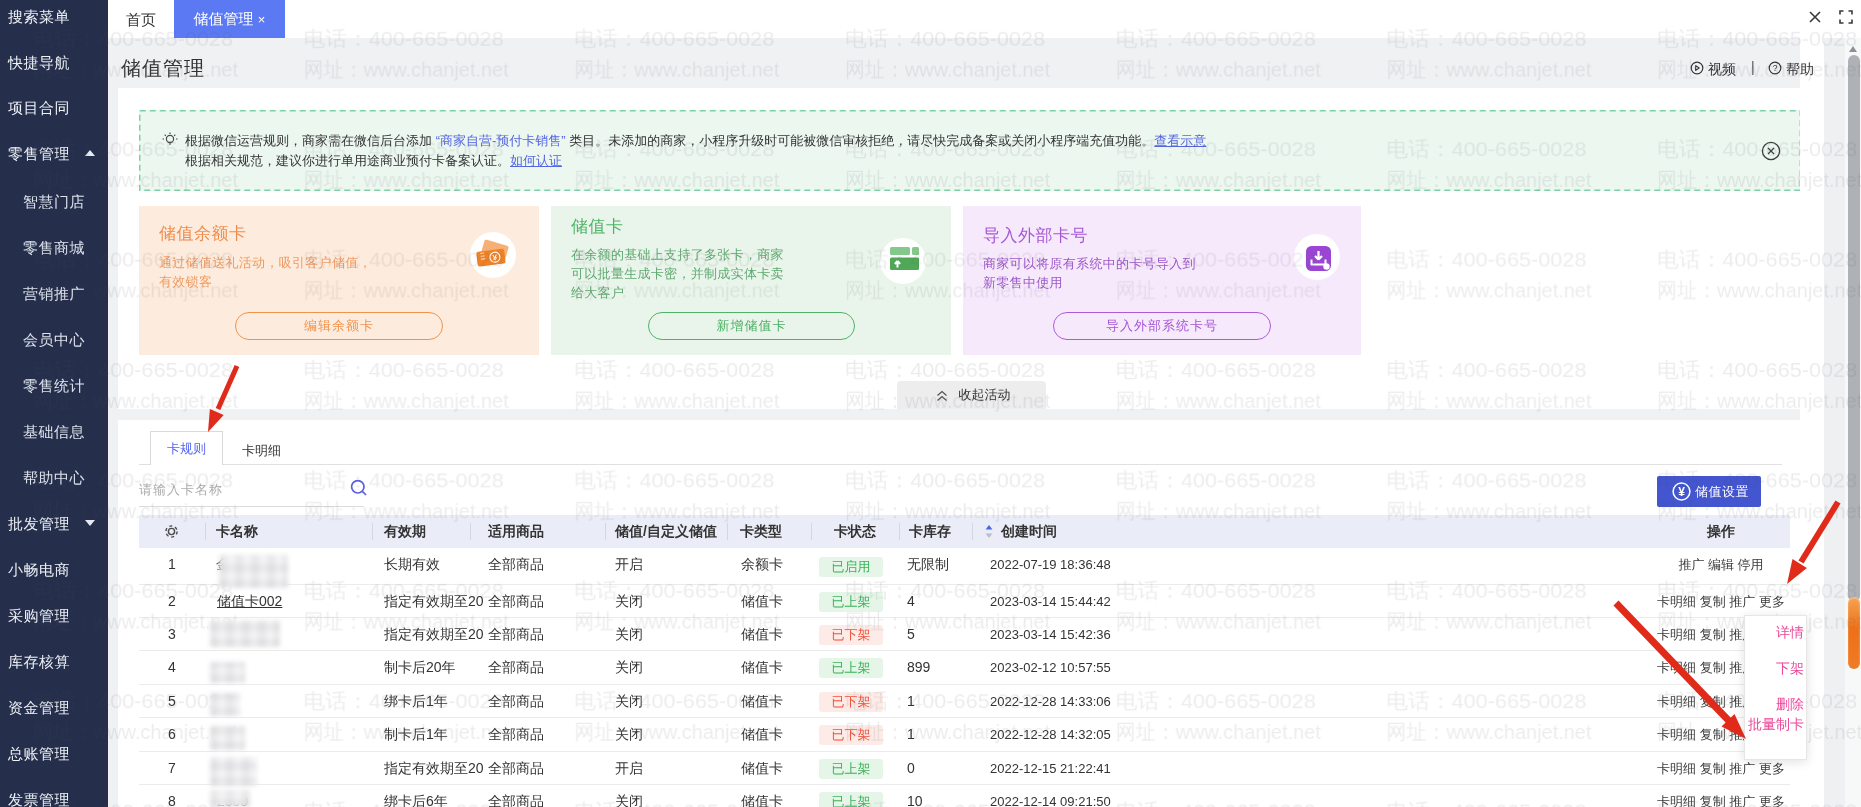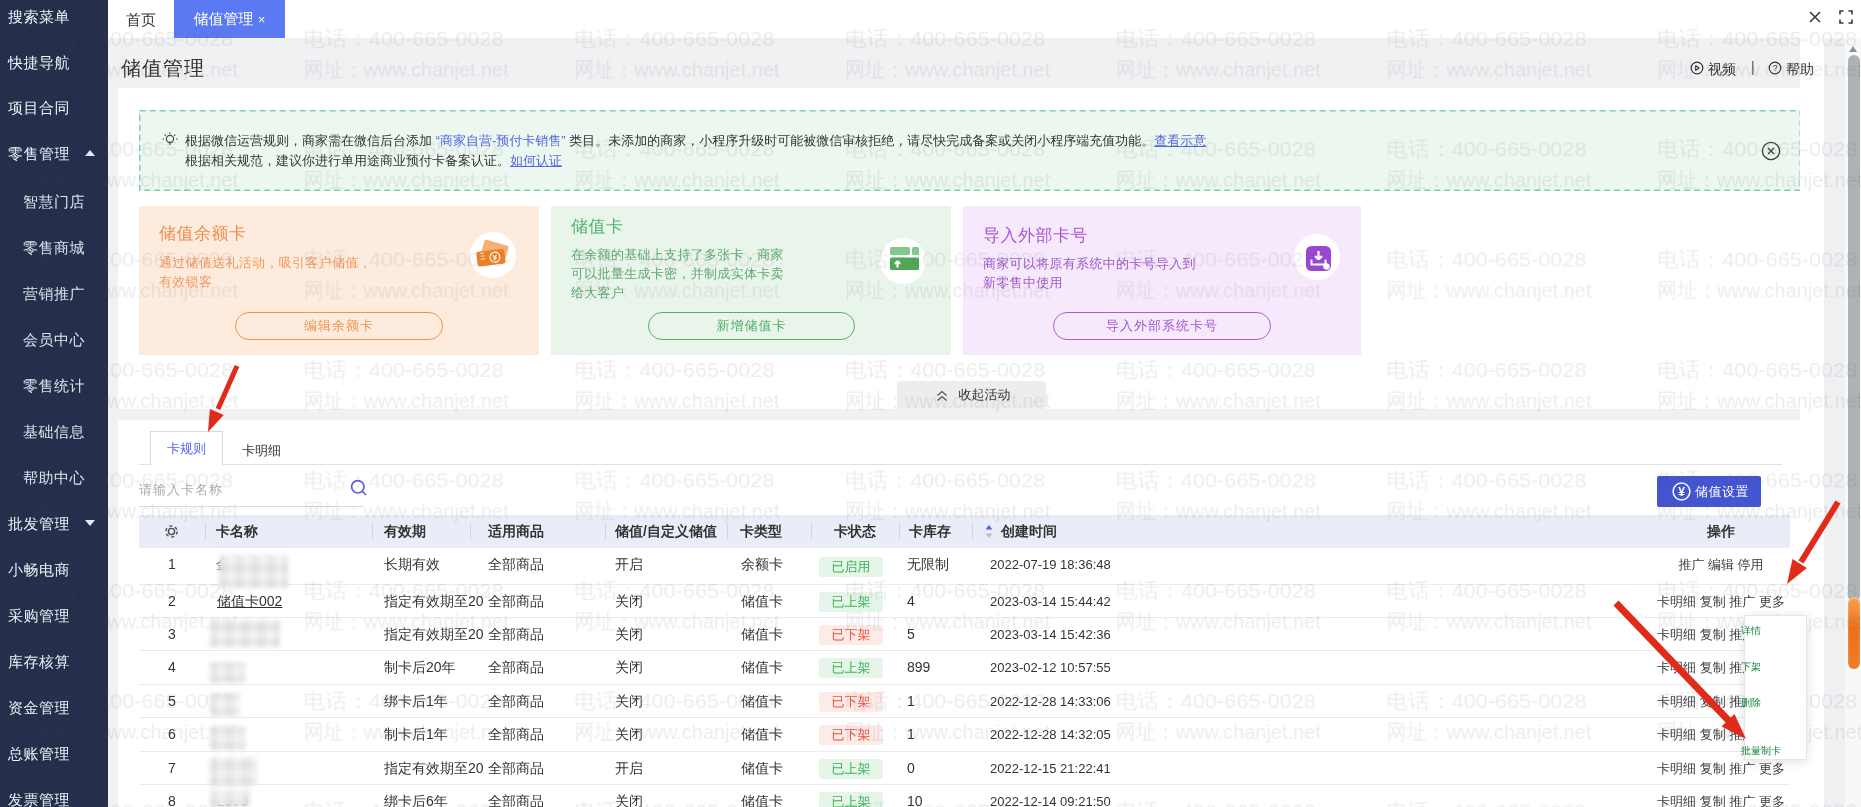--- a/index.html
+++ b/index.html
@@ -68,21 +68,21 @@
   .badge { position:absolute; top:7px; width:64px; height:20px; line-height:20px; border-radius:3px; font-size:13px; text-align:center; }
   .bg-green { background:#e5f6e8; color:#3db159; }
   .bg-red { background:#fdebe7; color:#f4503a; }
   .mosaic { position:absolute; border-radius:2px;
     background-image:
       repeating-linear-gradient(0deg, rgba(190,190,195,0.18) 0 8px, rgba(246,246,248,0.15) 8px 16px),
       repeating-linear-gradient(90deg, #e7e7e9 0 8px, #f3f3f4 8px 16px);
     filter: blur(2.2px); z-index:62; }
   
   #dropdown { position:absolute; left:1744px; top:615px; width:63px; height:145px; background:#fff; border:1px solid #e6e6e6; box-shadow:0 2px 10px rgba(0,0,0,0.12); z-index:65; }
-  #dropdown div { position:absolute; left:-4px; width:63px; text-align:left; font-size:10px; color:#15803d; }
+  #dropdown div { position:absolute; left:-4px; width:63px; text-align:right; font-size:14px; color:#ec4899; }
   
   #wm { position:absolute; left:0; top:0; z-index:60; pointer-events:none; }
   #arrows { position:absolute; left:0; top:0; z-index:70; pointer-events:none; }
   .icon { position:absolute; }
 </style>
 </head>
 <body>
 <div id="pagebg"></div>
 
 <div id="sidebar">
@@ -348,21 +348,21 @@
     <div class="c" style="left:768px">10</div>
     <div class="c dt" style="left:851px">2022-12-14 09:21:50</div>
     <div class="ops" style="left:1502px">卡明细 复制 推广 更多</div>
   </div>
 </div>
 
 <div id="dropdown">
   <div style="top:8px">详情</div>
   <div style="top:44px">下架</div>
   <div style="top:80px">删除</div>
-  <div style="top:128px">批量制卡</div>
+  <div style="top:100px">批量制卡</div>
 </div>
 <div class="mosaic" style="left:219px;top:555px;width:69px;height:33px"></div>
 <div class="mosaic" style="left:210px;top:620px;width:70px;height:27px"></div>
 <div class="mosaic" style="left:210px;top:662px;width:35px;height:21px"></div>
 <div class="mosaic" style="left:210px;top:693px;width:30px;height:23px"></div>
 <div class="mosaic" style="left:210px;top:726px;width:35px;height:24px"></div>
 <div class="mosaic" style="left:210px;top:757px;width:47px;height:29px"></div>
 <div class="mosaic" style="left:210px;top:790px;width:40px;height:17px"></div>
 
 <svg id="wm" width="1861" height="807">

